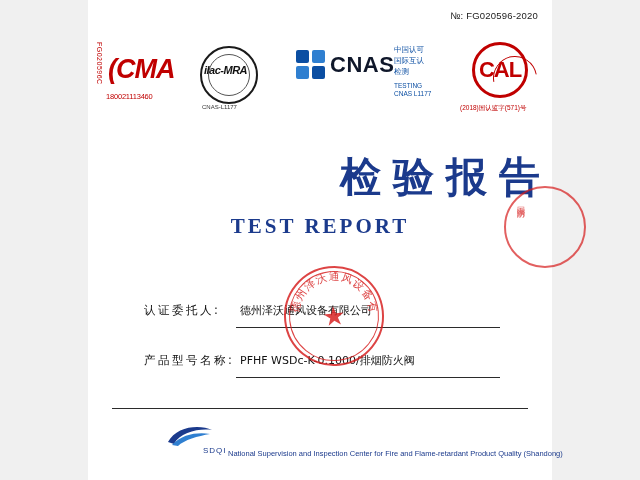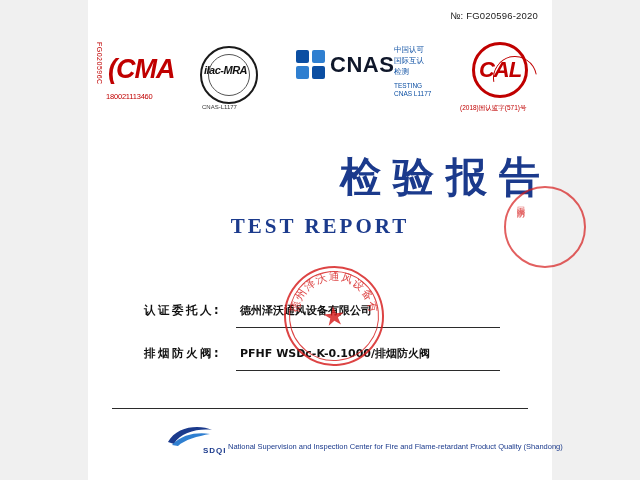--- a/index.html
+++ b/index.html
@@ -214,21 +214,20 @@
     box-sizing: border-box;
   }
   .cal-inner {
     position: absolute;
     left: 50%;
     top: 50%;
     transform: translate(-50%,-50%);
     font-size: 22px;
     font-weight: bold;
     color: #c00000;
-    font-style: italic;
     letter-spacing: -1px;
   }
   .cal-arc {
     position: absolute;
     left: 18px;
     top: 11px;
     width: 44px;
     height: 44px;
     border-radius: 50%;
     border: 1.5px solid #c00000;
@@ -276,22 +275,21 @@
   
   .fields {
     position: absolute;
     left: 56px;
     top: 300px;
     width: 356px;
   }
   .frow {
     position: relative;
     height: 28px;
-    margin-bottom: 15px;
-    font-weight: bold;
+    margin-bottom: 22px;
   }
   .flabel {
     position: absolute;
     left: 0;
     top: 3px;
     font-size: 11.5px;
     color: #111;
     letter-spacing: 2.5px;
     white-space: nowrap;
     font-family: "DejaVu Sans", sans-serif;
@@ -398,40 +396,40 @@
     left: 0;
     top: 2px;
     width: 48px;
     height: 24px;
   }
   .sdqi-word {
     position: absolute;
     left: 12px;
     top: 26px;
     font-size: 8px;
-    font-weight: bold;
+    font-weight: normal;
     color: #1b3a8c;
     letter-spacing: 1px;
     padding-left: 25px;
   }
   .footer-cn {
     position: absolute;
     left: 116px;
     top: 4px;
     font-size: 13.5px;
     font-weight: bold;
     color: #1b3a8c;
     letter-spacing: .5px;
     white-space: nowrap;
     font-family: "DejaVu Sans", sans-serif;
   }
   .footer-en {
     position: absolute;
     left: 116px;
-    top: 24px;
+    top: 31px;
     font-size: 7.5px;
     color: #1b3a8c;
     white-space: nowrap;
   }
 </style>
 </head>
 <body>
 
 <div class="page">
 
@@ -489,21 +487,21 @@
 
     <div class="fields">
 
       <div class="frow">
         <div class="flabel">认证委托人:</div>
         <div class="fvalue">德州泽沃通风设备有限公司</div>
         <div class="fline"></div>
       </div>
 
       <div class="frow">
-        <div class="flabel">排烟防火阀:</div>
+        <div class="flabel">产品型号名称:</div>
         <div class="fvalue">PFHF WSDc-K-0.1000/排烟防火阀</div>
         <div class="fline"></div>
       </div>
 
 
     </div>
 
     <div class="stamp">
       <div class="ring"></div>
       <div class="arc-text">

